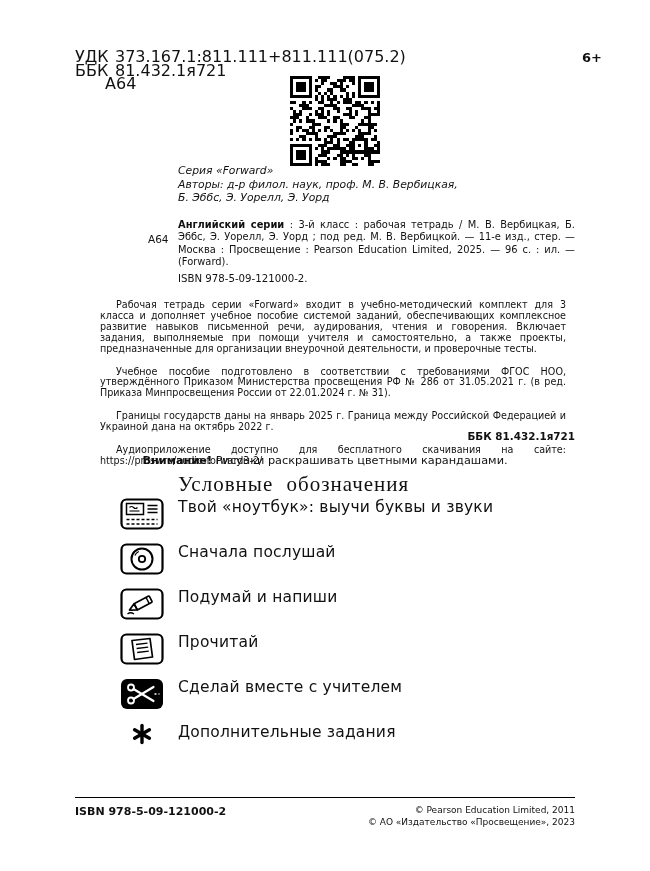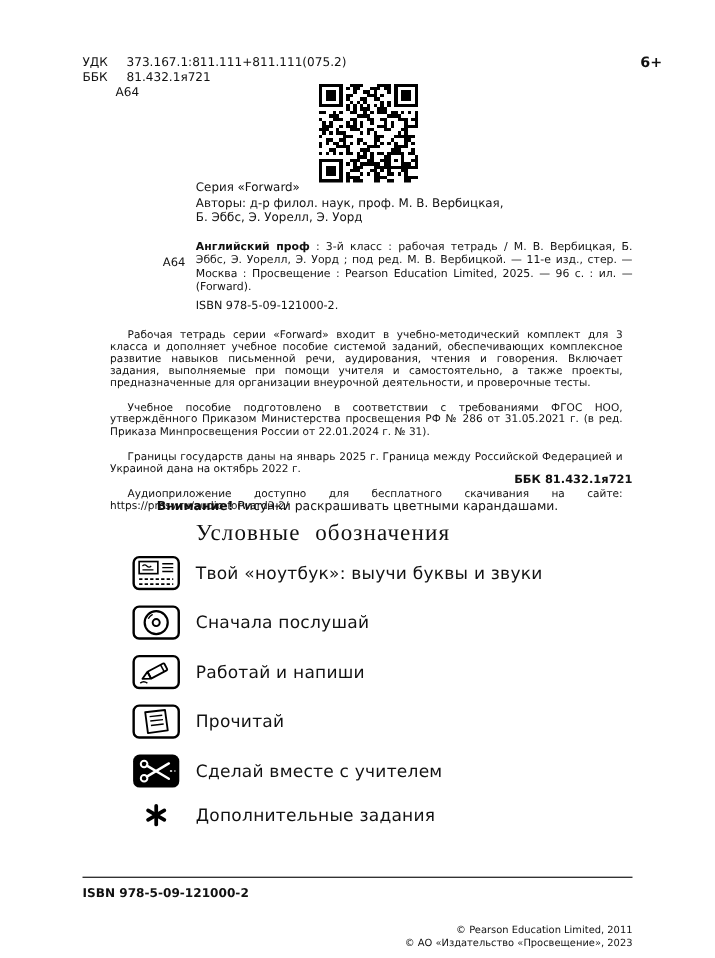--- a/index.html
+++ b/index.html
@@ -3,58 +3,58 @@
 <meta charset="utf-8">
 <style>
   html,body{margin:0;padding:0;background:#e9e9e9;}
   .page{
     position:relative;width:650px;height:871px;margin:0 auto;
     background:#ffffff;color:#111;
     font-family:"DejaVu Sans","Liberation Sans",sans-serif;
     overflow:hidden;
   }
   
-  .topblock{position:absolute;left:75px;top:50px;width:420px;font-size:11px;line-height:13.5px;}
+  .topblock{position:absolute;left:75px;top:50px;width:420px;font-size:16px;line-height:13.5px;}
   .toprow{display:flex;}
   .toprow .lbl{width:40px;flex:none;}
   .top-code{padding-left:30px;}
   .age-badge{position:absolute;right:48px;top:50px;font-weight:bold;font-size:13px;}
   
   .qr{position:absolute;left:290px;top:76px;width:90px;height:90px;}
   
-  .series{position:absolute;left:178px;top:164px;font-size:10.8px;line-height:13.5px;}
+  .series{position:absolute;left:178px;top:164px;font-style:italic;font-size:10.8px;line-height:13.5px;}
   
   .biblio{position:absolute;left:75px;top:219px;width:500px;padding-left:103px;box-sizing:border-box;
           font-size:9.9px;line-height:12.4px;text-align:justify;}
   .biblio-code{position:absolute;left:73px;top:14px;font-size:10.5px;}
   .biblio b{font-weight:bold;}
   .isbn-line{position:absolute;left:178px;top:273px;font-size:10.2px;}
   
   .annotation{position:absolute;left:88px;top:288px;width:490px;font-size:9.6px;line-height:10.9px;text-align:justify;}
   .annotation p{margin:12px;text-indent:16px;}
   
   .codes-right{position:absolute;left:75px;top:430px;width:500px;text-align:right;
                font-weight:bold;font-size:10.4px;line-height:12.2px;}
   
   .attention{position:absolute;left:75px;top:454px;width:500px;text-align:center;font-size:11.3px;}
   .attention b{font-weight:bold;margin-top:28px;}
   
   .legend-heading{position:absolute;left:178px;top:472px;
     font-family:"Liberation Serif","DejaVu Serif",serif;
     font-size:21px;letter-spacing:1px;word-spacing:7px;}
   .legend{position:absolute;left:120px;top:498px;right:70px;}
-  .legend-row{display:flex;align-items:center;height:45px;}
+  .legend-row{display:flex;align-items:flex-start;height:45px;}
   .legend-row.small{height:36px;}
   .legend-icon{width:44px;flex:none;display:flex;justify-content:center;align-items:center;}
   .legend-label{margin-left:14px;font-size:15.5px;letter-spacing:0.2px;}
   
   .footer{position:absolute;left:75px;right:75px;top:797px;border-top:1px solid #000;
           padding-top:7px;display:flex;justify-content:space-between;align-items:flex-start;}
   .footer-isbn{font-weight:bold;font-size:11px;}
-  .footer-copy{text-align:right;font-size:9px;line-height:11.5px;margin-top:36px;}
+  .footer-copy{text-align:right;font-size:9px;line-height:11.5px;}
 </style>
 </head>
 <body>
 
 <div class="page">
 
   <div class="topblock">
     <div class="toprow">
       <span class="lbl">УДК</span>
       <span>373.167.1:811.111+811.111(075.2)</span>
@@ -484,21 +484,21 @@
       </svg></div>
 
   <div class="series">
     <div>Серия «Forward»</div>
     <div>Авторы: д-р филол. наук, проф. М. В. Вербицкая,</div>
     <div>Б. Эббс, Э. Уорелл, Э. Уорд</div>
   </div>
 
   <div class="biblio">
     <span class="biblio-code">А64</span>
-    <b>Английский проф</b><span> : 3-й класс : рабочая тетрадь / М. В. Вербицкая, Б. Эббс, Э. Уорелл, Э. Уорд ; под ред. М. В. Вербицкой. — 11-е изд., стер. — Москва : Просвещение : Pearson Education Limited, 2025. — 96 с. : ил. — (Forward).</span>
+    <b>Английский серии</b><span> : 3-й класс : рабочая тетрадь / М. В. Вербицкая, Б. Эббс, Э. Уорелл, Э. Уорд ; под ред. М. В. Вербицкой. — 11-е изд., стер. — Москва : Просвещение : Pearson Education Limited, 2025. — 96 с. : ил. — (Forward).</span>
   </div>
   <div class="isbn-line">ISBN 978-5-09-121000-2.</div>
 
   <div class="annotation">
     <p>Рабочая тетрадь серии «Forward» входит в учебно-методический комплект для 3 класса и дополняет учебное пособие системой заданий, обеспечивающих комплексное развитие навыков письменной речи, аудирования, чтения и говорения. Включает задания, выполняемые при помощи учителя и самостоятельно, а также проекты, предназначенные для организации внеурочной деятельности, и проверочные тесты.</p>
     <p>Учебное пособие подготовлено в соответствии с требованиями ФГОС НОО, утверждённого Приказом Министерства просвещения РФ № 286 от 31.05.2021 г. (в ред. Приказа Минпросвещения России от 22.01.2024 г. № 31).</p>
     <p>Границы государств даны на январь 2025 г. Граница между Российской Федерацией и Украиной дана на октябрь 2022 г.</p>
     <p>Аудиоприложение доступно для бесплатного скачивания на сайте: https://prosv.ru/audio-forward3-2/</p>
   </div>
 
@@ -546,21 +546,21 @@
         <svg width="44" height="32" viewBox="0 0 44 32">
           <rect x="1.5" y="1.5" width="41" height="29" rx="5" fill="none" stroke="#000" stroke-width="2.2"></rect>
           <g transform="rotate(-28 21 16)">
             <rect x="15" y="12.5" width="17" height="7" rx="1" fill="none" stroke="#000" stroke-width="1.7"></rect>
             <path d="M15 12.5 L8 16 L15 19.5 Z" fill="none" stroke="#000" stroke-width="1.7" stroke-linejoin="round"></path>
             <path d="M28.5 12.5 v7" stroke="#000" stroke-width="1.4"></path>
           </g>
           <path d="M7.5 26 q3 -2.5 6.5 0" fill="none" stroke="#000" stroke-width="1.3"></path>
         </svg>
       </span>
-      <span class="legend-label">Работай и напиши</span>
+      <span class="legend-label">Подумай и напиши</span>
     </div>
 
     <div class="legend-row">
       <span class="legend-icon">
         <svg width="44" height="32" viewBox="0 0 44 32">
           <rect x="1.5" y="1.5" width="41" height="29" rx="5" fill="none" stroke="#000" stroke-width="2.2"></rect>
           <path d="M12 7.5 L30 5.5 L32.5 24 L14.5 26.5 Z" fill="none" stroke="#000" stroke-width="1.7" stroke-linejoin="round"></path>
           <path d="M16 11.5 L27.5 10.2 M16.6 15.5 L28.2 14.2 M17.2 19.5 L28.8 18.2" stroke="#000" stroke-width="1.3"></path>
         </svg>
       </span>

